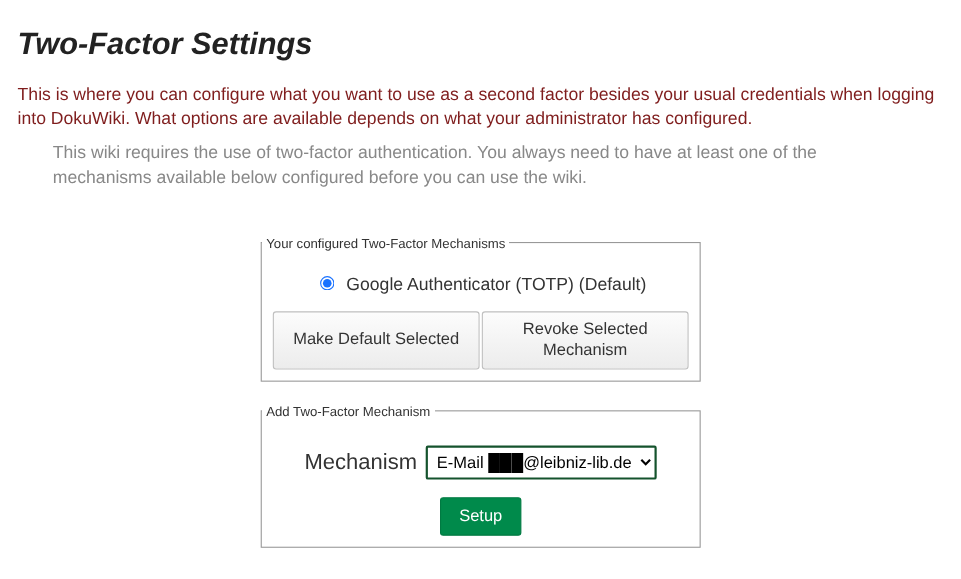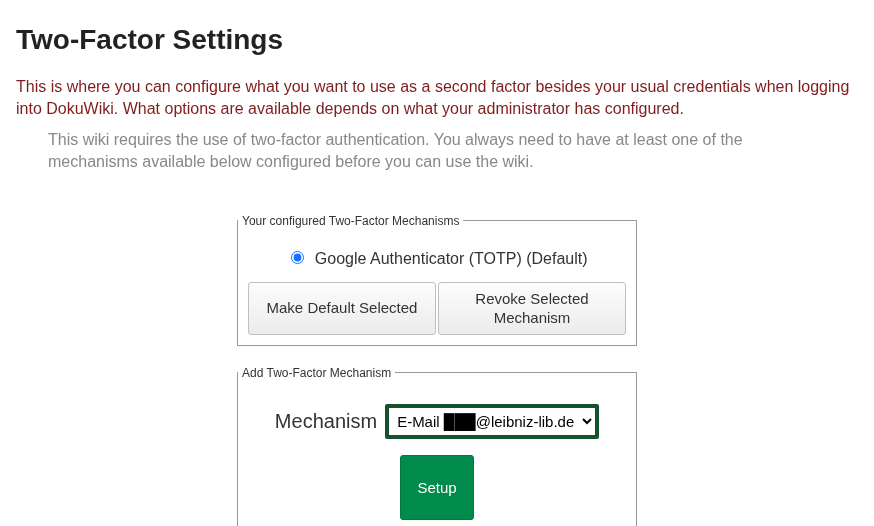--- a/index.html
+++ b/index.html
@@ -8,20 +8,21 @@
       padding: 10px 16px;
       color: #333;
       width: 874px;
       box-sizing: border-box;
     }
     h2 {
       font-size: 28px;
       font-weight: bold;
       margin: 14px 0 20px 0;
       color: #222;
+      font-style: italic;
     }
     .intro {
       font-size: 16px;
       color: #7f1d1d;
       line-height: 1.4;
       margin-bottom: 8px;
     }
     .notice {
       font-size: 16px;
       color: #888;
@@ -79,31 +80,31 @@
       gap: 8px;
       margin: 14px 0 16px 0;
     }
     .add-label {
       font-size: 20px;
       color: #333;
     }
     select {
       font-size: 15px;
       padding: 4px 4px;
-      border: 4px solid #14532d;
+      border: 2px solid #14532d;
       border-radius: 2px;
       background: #fff;
     }
     .primary-btn {
       background: #008a4b;
       color: #fff;
       border: 1px solid #007a42;
       border-radius: 3px;
       font-size: 15px;
-      padding: 23px 16px;
+      padding: 8px 16px;
       cursor: pointer;
     }
   </style>
 </head>
 <body>
 
 <h2>Two-Factor Settings</h2>
 
 <div class="intro">This is where you can configure what you want to use as a second factor besides your usual credentials when logging into DokuWiki. What options are available depends on what your administrator has configured.</div>
 

